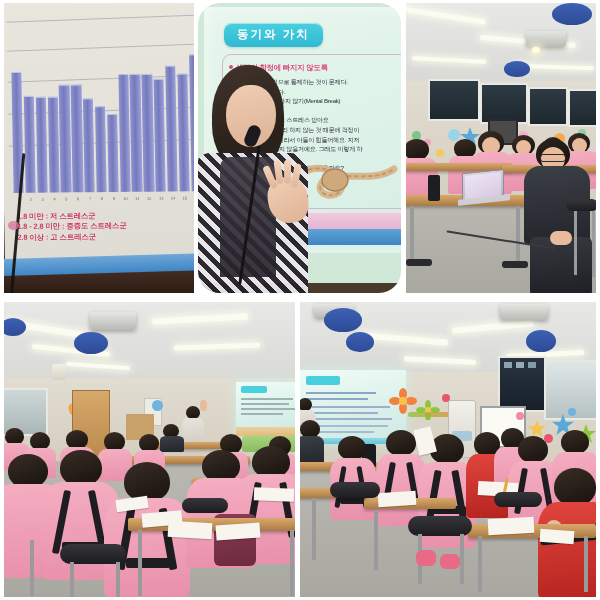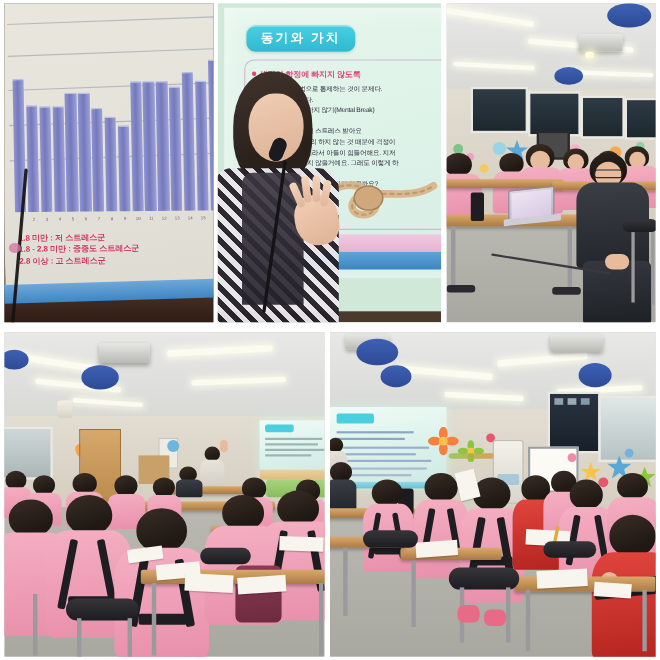--- a/index.html
+++ b/index.html
@@ -24,21 +24,21 @@
            text-shadow:0 0 1px rgba(255,255,255,.8);letter-spacing:-.1px;}
   .bluestrip{position:absolute;left:-6px;right:-6px;bottom:-5px;height:17px;
              background:linear-gradient(180deg,#6fa7d8 0%,#3f86c4 100%);transform:rotate(-1.2deg);}
   .room-dark{position:absolute;left:0;right:0;bottom:0;height:30px;
              background:linear-gradient(180deg,#4a3126 0%,#2e1d15 100%);}
   .micstand{position:absolute;left:12px;top:150px;width:3px;height:145px;background:#15120f;
             transform:rotate(5deg);border-radius:2px;opacity:.92;}
   .micpink{position:absolute;left:4px;top:218px;width:11px;height:9px;border-radius:50%;background:#d8789c;opacity:.8;}
 
   
-  #p2{left:198px;top:3px;width:203px;height:290px;background:#cfe8d8;}
+  #p2{left:198px;top:3px;width:203px;height:290px;background:#cfe8d8;border-radius:22px;}
   .slide2{position:absolute;left:6px;top:4px;right:-20px;bottom:40px;
           background:linear-gradient(165deg,#e6f6ec 0%,#dff3e8 45%,#d6eee6 100%);
           box-shadow:inset 0 0 22px rgba(255,255,255,.55);}
   .s2title{position:absolute;left:20px;top:16px;padding:4px 13px 5px;border-radius:8px;
            background:linear-gradient(180deg,#49cfe0 0%,#2fb9d2 100%);color:#ffffff;
            font-size:11.5px;font-weight:bold;letter-spacing:2px;
            box-shadow:0 1px 3px rgba(0,0,0,.15), inset 0 1px 0 rgba(255,255,255,.5);}
   .s2box{position:absolute;left:18px;top:47px;right:6px;bottom:44px;border:1px solid #d3b6cf;border-radius:9px;}
   .s2head{position:absolute;left:32px;top:56px;color:#e0457e;font-size:7.4px;font-weight:bold;letter-spacing:-.2px;}
   .s2dot{position:absolute;left:25px;top:58px;width:4px;height:4px;border-radius:50%;background:#e0457e;}

